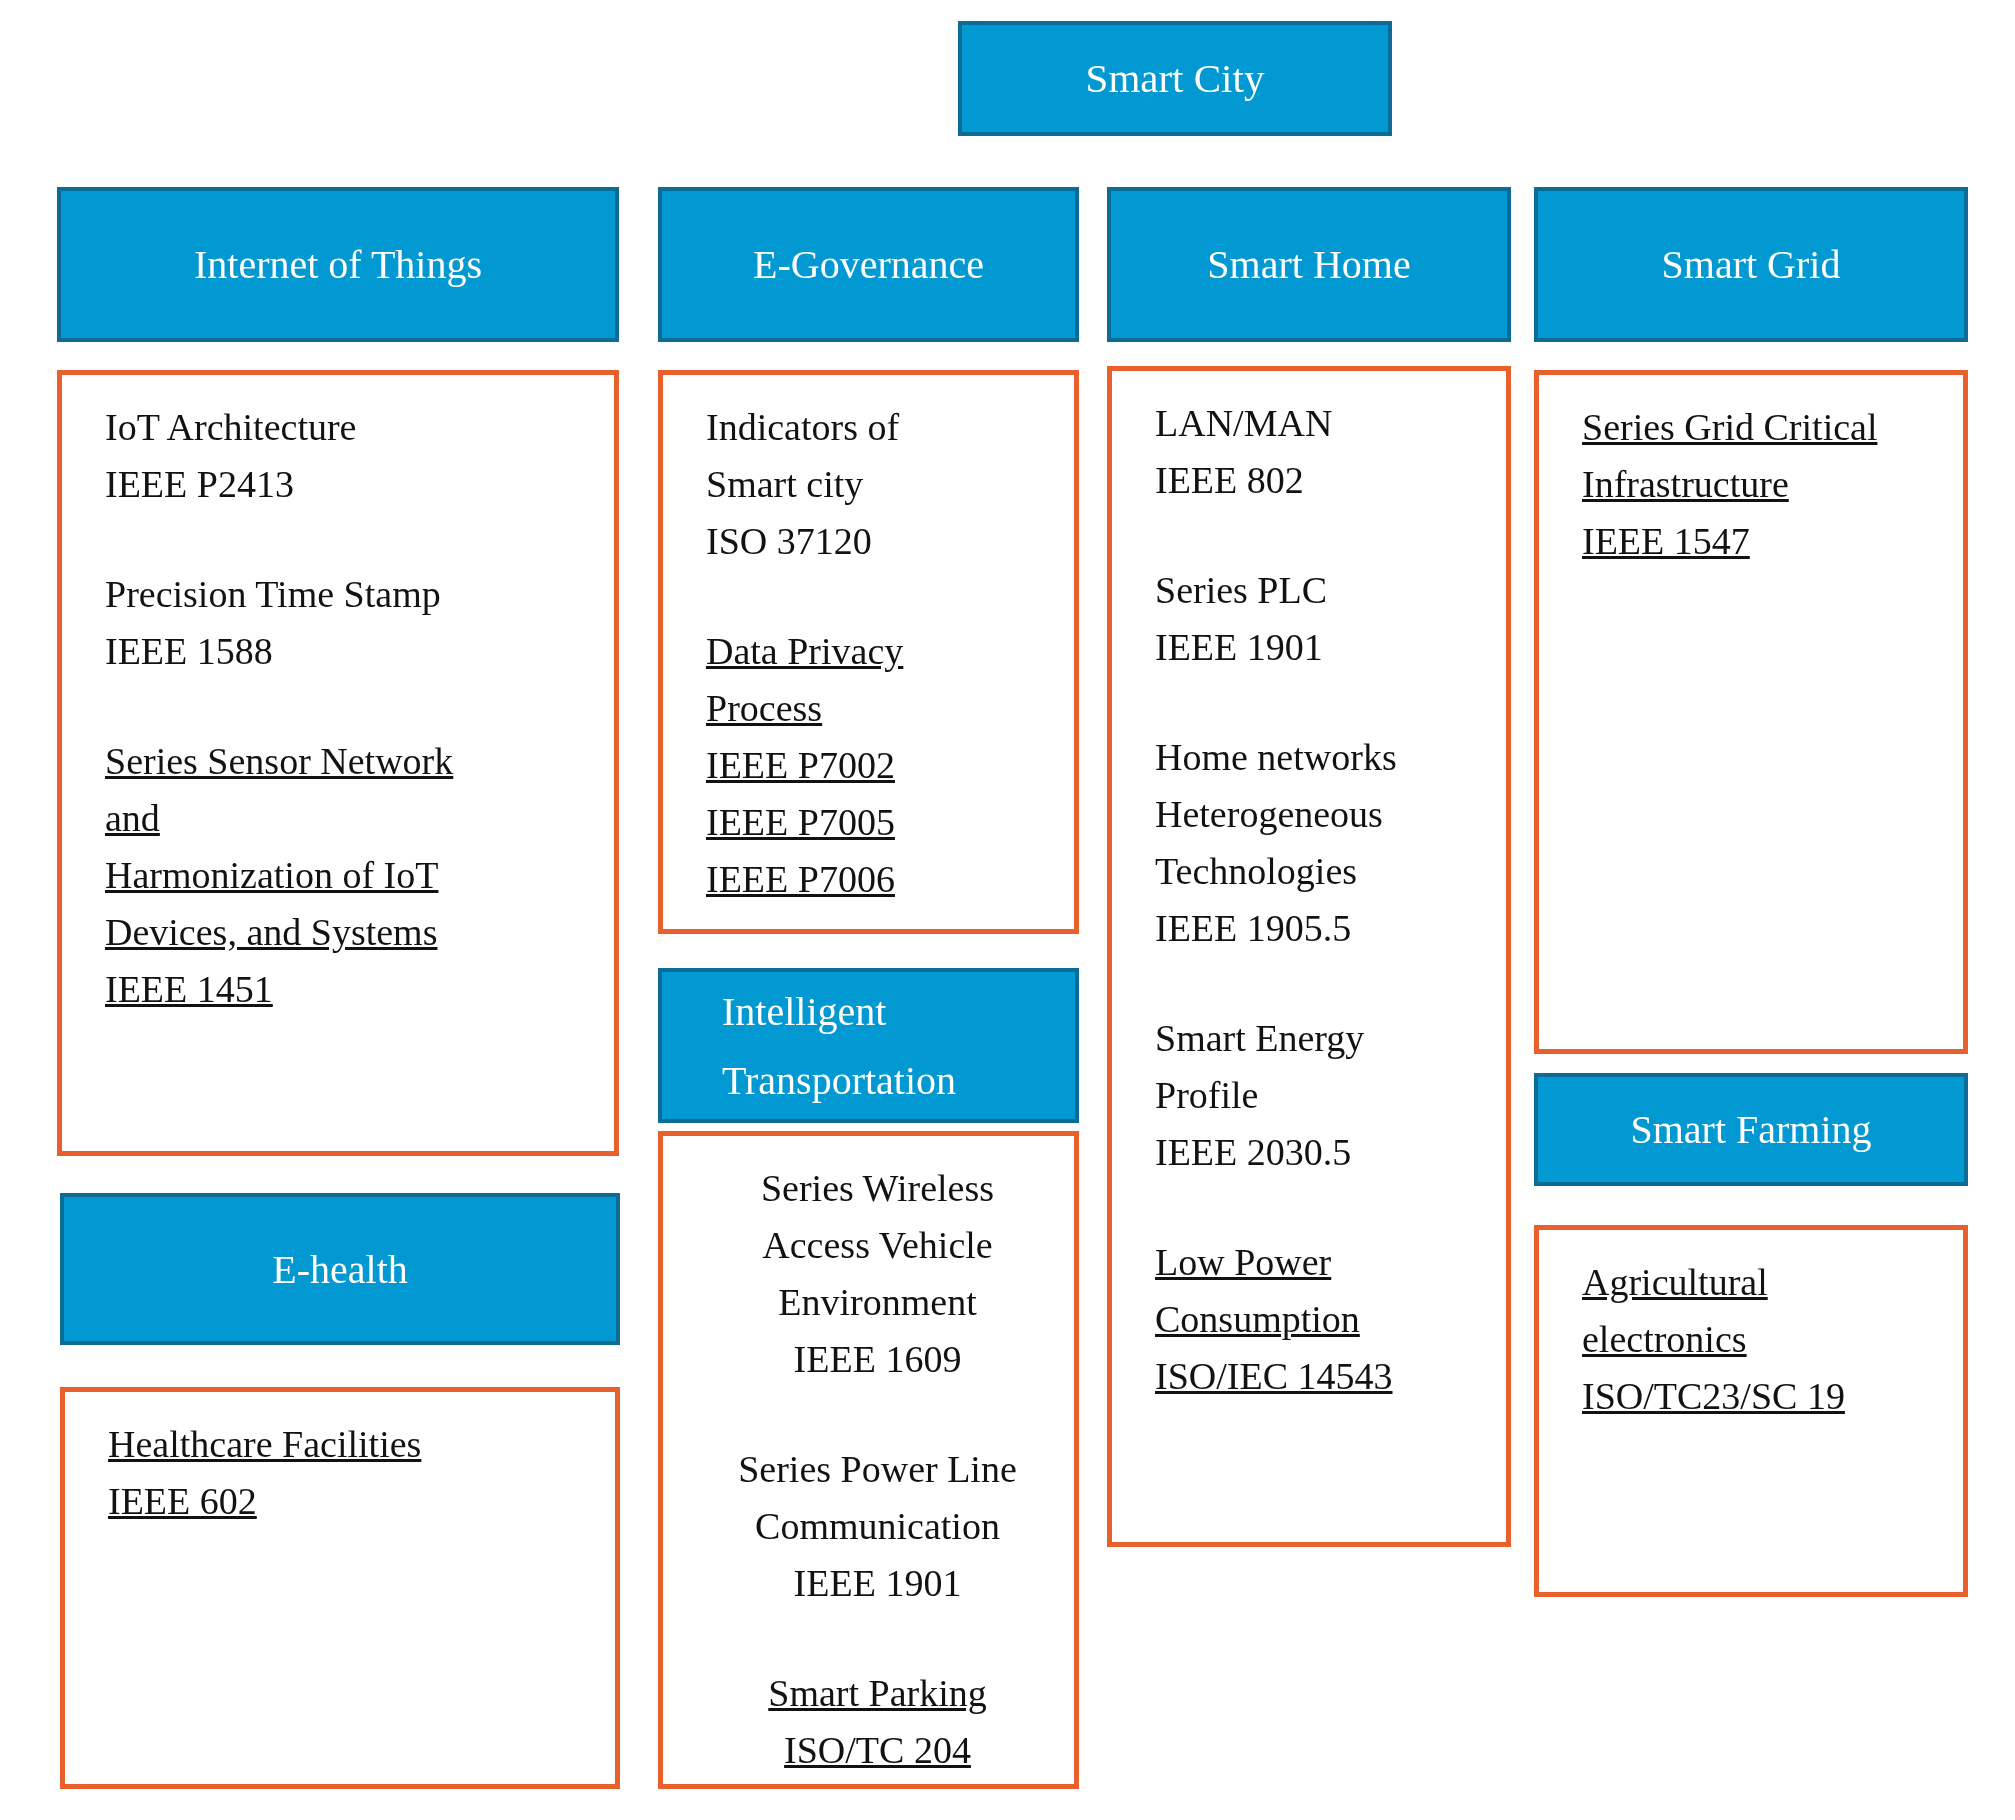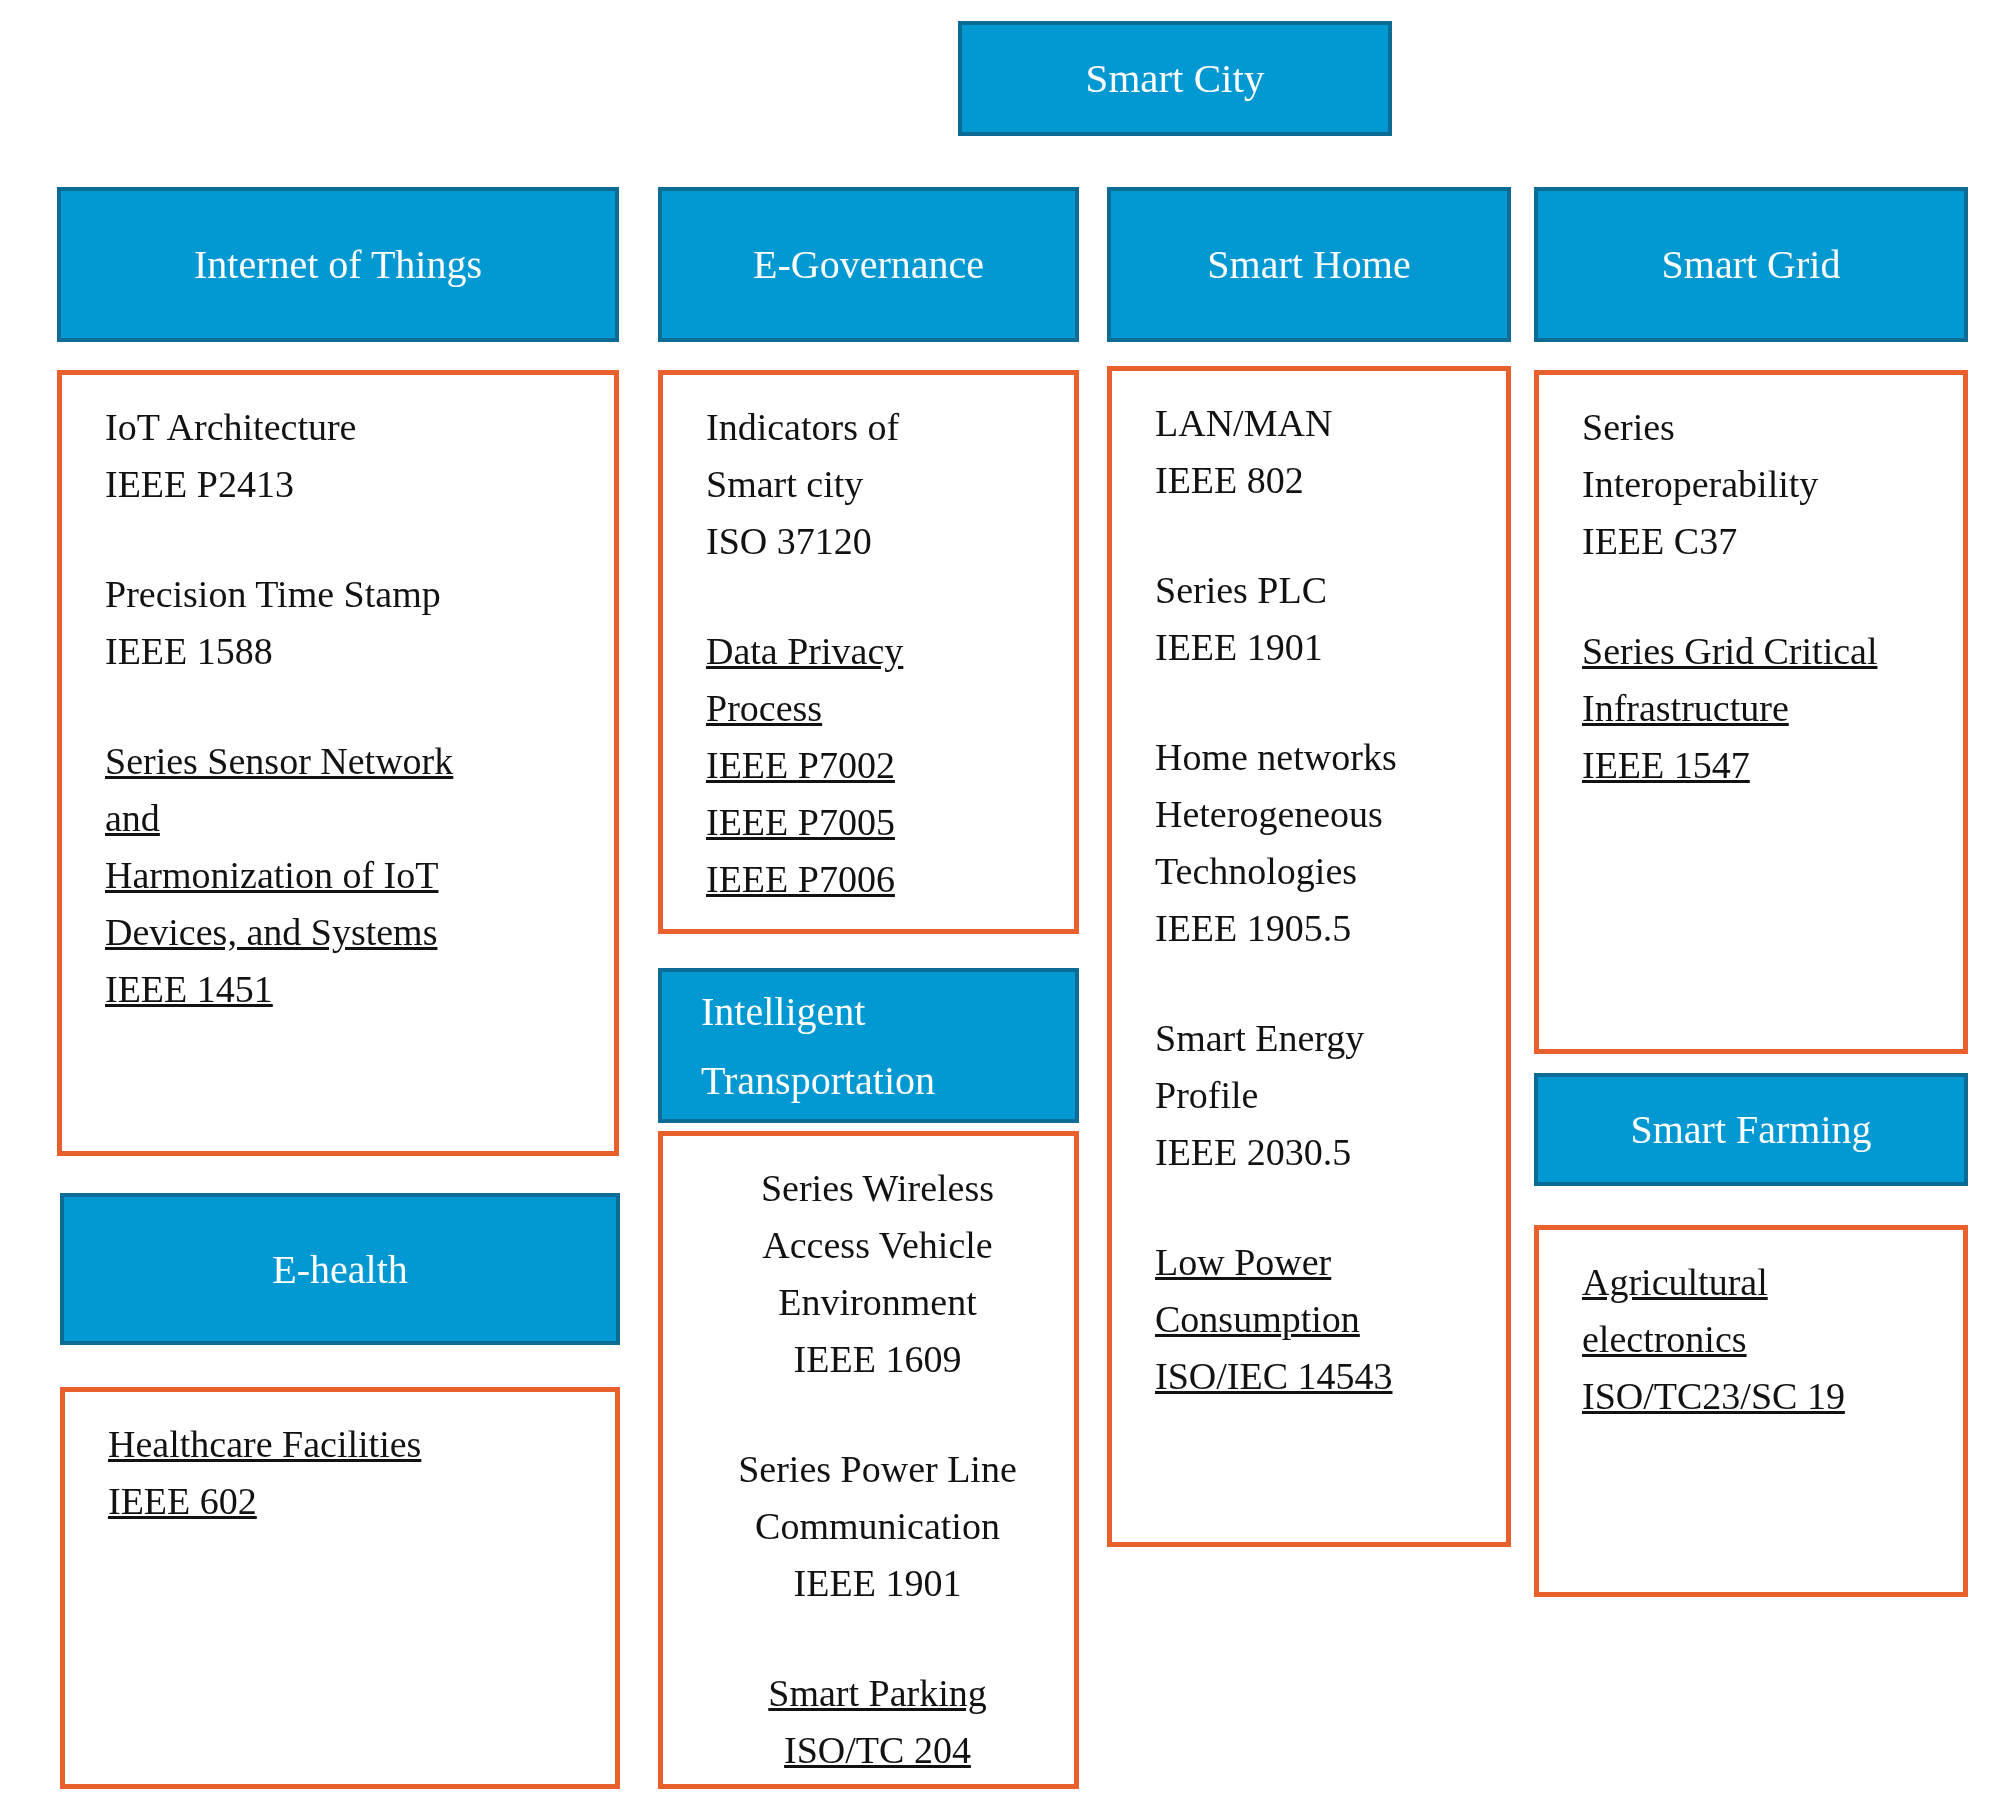--- a/index.html
+++ b/index.html
@@ -24,21 +24,21 @@
     display: flex;
     align-items: center;
     justify-content: center;
     text-align: center;
     white-space: pre-line;
     line-height: 69px;
   }
   .hdr.left {
     justify-content: flex-start;
     text-align: left;
-    padding-left: 39px;
+    padding-left: 60px;
   }
   .obox {
     position: absolute;
     box-sizing: border-box;
     background: #ffffff;
     border: 5.3px solid var(--box-border, #e8602c);
     padding: 24px 25px 13.3px 43px;
     overflow: hidden;
   }
   .entry {
@@ -129,23 +129,20 @@
   <div class="entry">Smart Energy
 Profile
 IEEE 2030.5</div>
   <div class="entry">Low Power
 Consumption
 ISO/IEC 14543</div>
 </div>
 
 <div id="grid-hdr" class="hdr">Smart Grid</div>
 <div id="grid-box" class="obox">
-  <div class="entry">Series
-Interoperability
-IEEE C37</div>
   <div class="entry">Series Grid Critical
 Infrastructure
 IEEE 1547</div>
 </div>
 
 <div id="farming-hdr" class="hdr">Smart Farming</div>
 <div id="farming-box" class="obox">
   <div class="entry">Agricultural
 electronics
 ISO/TC23/SC 19</div>

